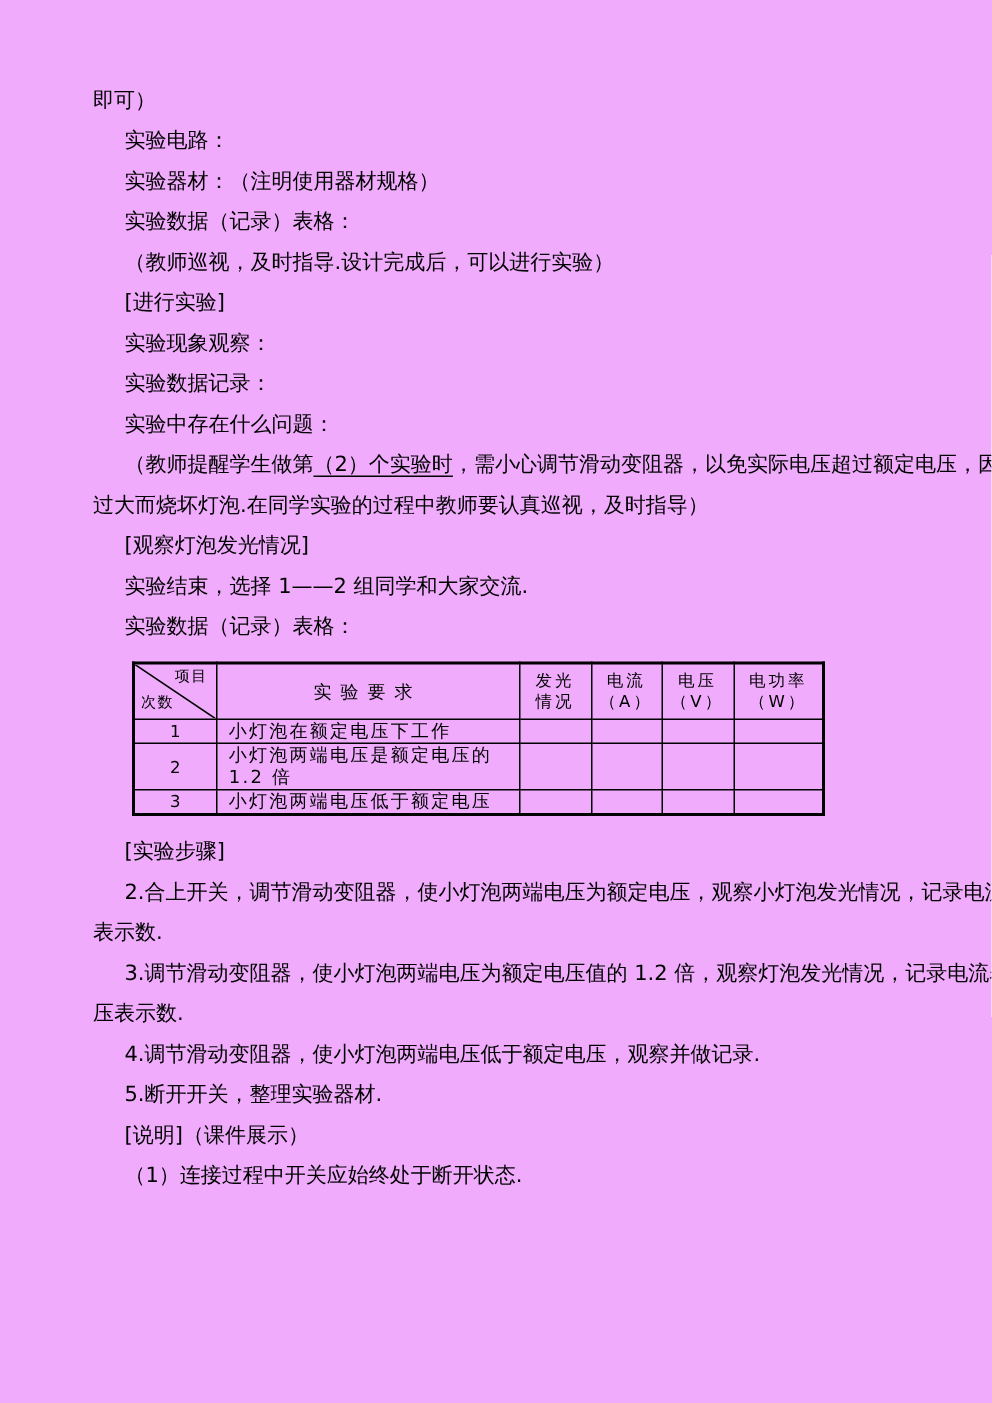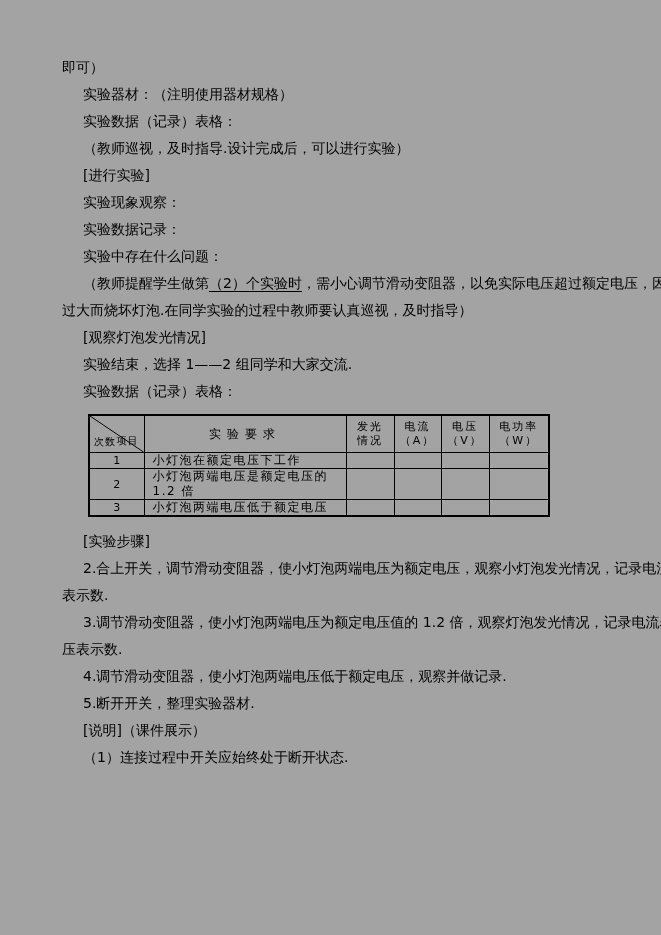--- a/index.html
+++ b/index.html
@@ -1,19 +1,19 @@
 <!DOCTYPE html>
 <html><head>
 <meta charset="utf-8">
 <style>
   html,body { margin:0; padding:0; background:#ffffff; }
   .page {
     position:relative;
     width:661px; height:935px;
-    background:#a3a3a3;
+    background:#f0abfc;
     color:#000000;
     font-family:"DejaVu Sans", sans-serif;
     overflow:hidden;
   }
   .doc { padding:54px 38px 0 62px; }
   .ln {
     margin:0;
     font-size:14px;
     line-height:27px;
     padding-left:21px;
@@ -41,30 +41,31 @@
   tr.row td { height:15px; font-size:11px; line-height:15px; }
   tr.row td.req {
     text-align:left;
     padding-left:8px;
     font-size:12px;
     letter-spacing:1.5px;
     margin-top:37px;
   }
   td.diag { position:relative; }
   td.diag svg { position:absolute; left:0; top:0; width:100%; height:100%; display:block; }
-  .diag-top  { position:absolute; top:18px;  right:5px; font-size:10px; letter-spacing:1px; }
+  .diag-top  { position:absolute; top:2px;  right:5px; font-size:10px; letter-spacing:1px; }
   .diag-bot  { position:absolute; bottom:3px; left:4px; font-size:10px; letter-spacing:1px; }
 </style>
 </head>
 <body>
 
 <div class="page">
   <div class="doc">
 
     <p class="ln noindent">即可）</p>
+    <p class="ln">实验电路：</p>
     <p class="ln">实验器材：（注明使用器材规格）</p>
     <p class="ln">实验数据（记录）表格：</p>
     <p class="ln">（教师巡视，及时指导.设计完成后，可以进行实验）</p>
     <p class="ln">[进行实验]</p>
     <p class="ln">实验现象观察：</p>
     <p class="ln">实验数据记录：</p>
     <p class="ln">实验中存在什么问题：</p>
 
     <p class="ln"><span>（教师提醒学生做第</span><span class="u">（2）个实验时</span><span>，需小心调节滑动变阻器，以免实际电压超过额定电压，因电压</span></p>
 

